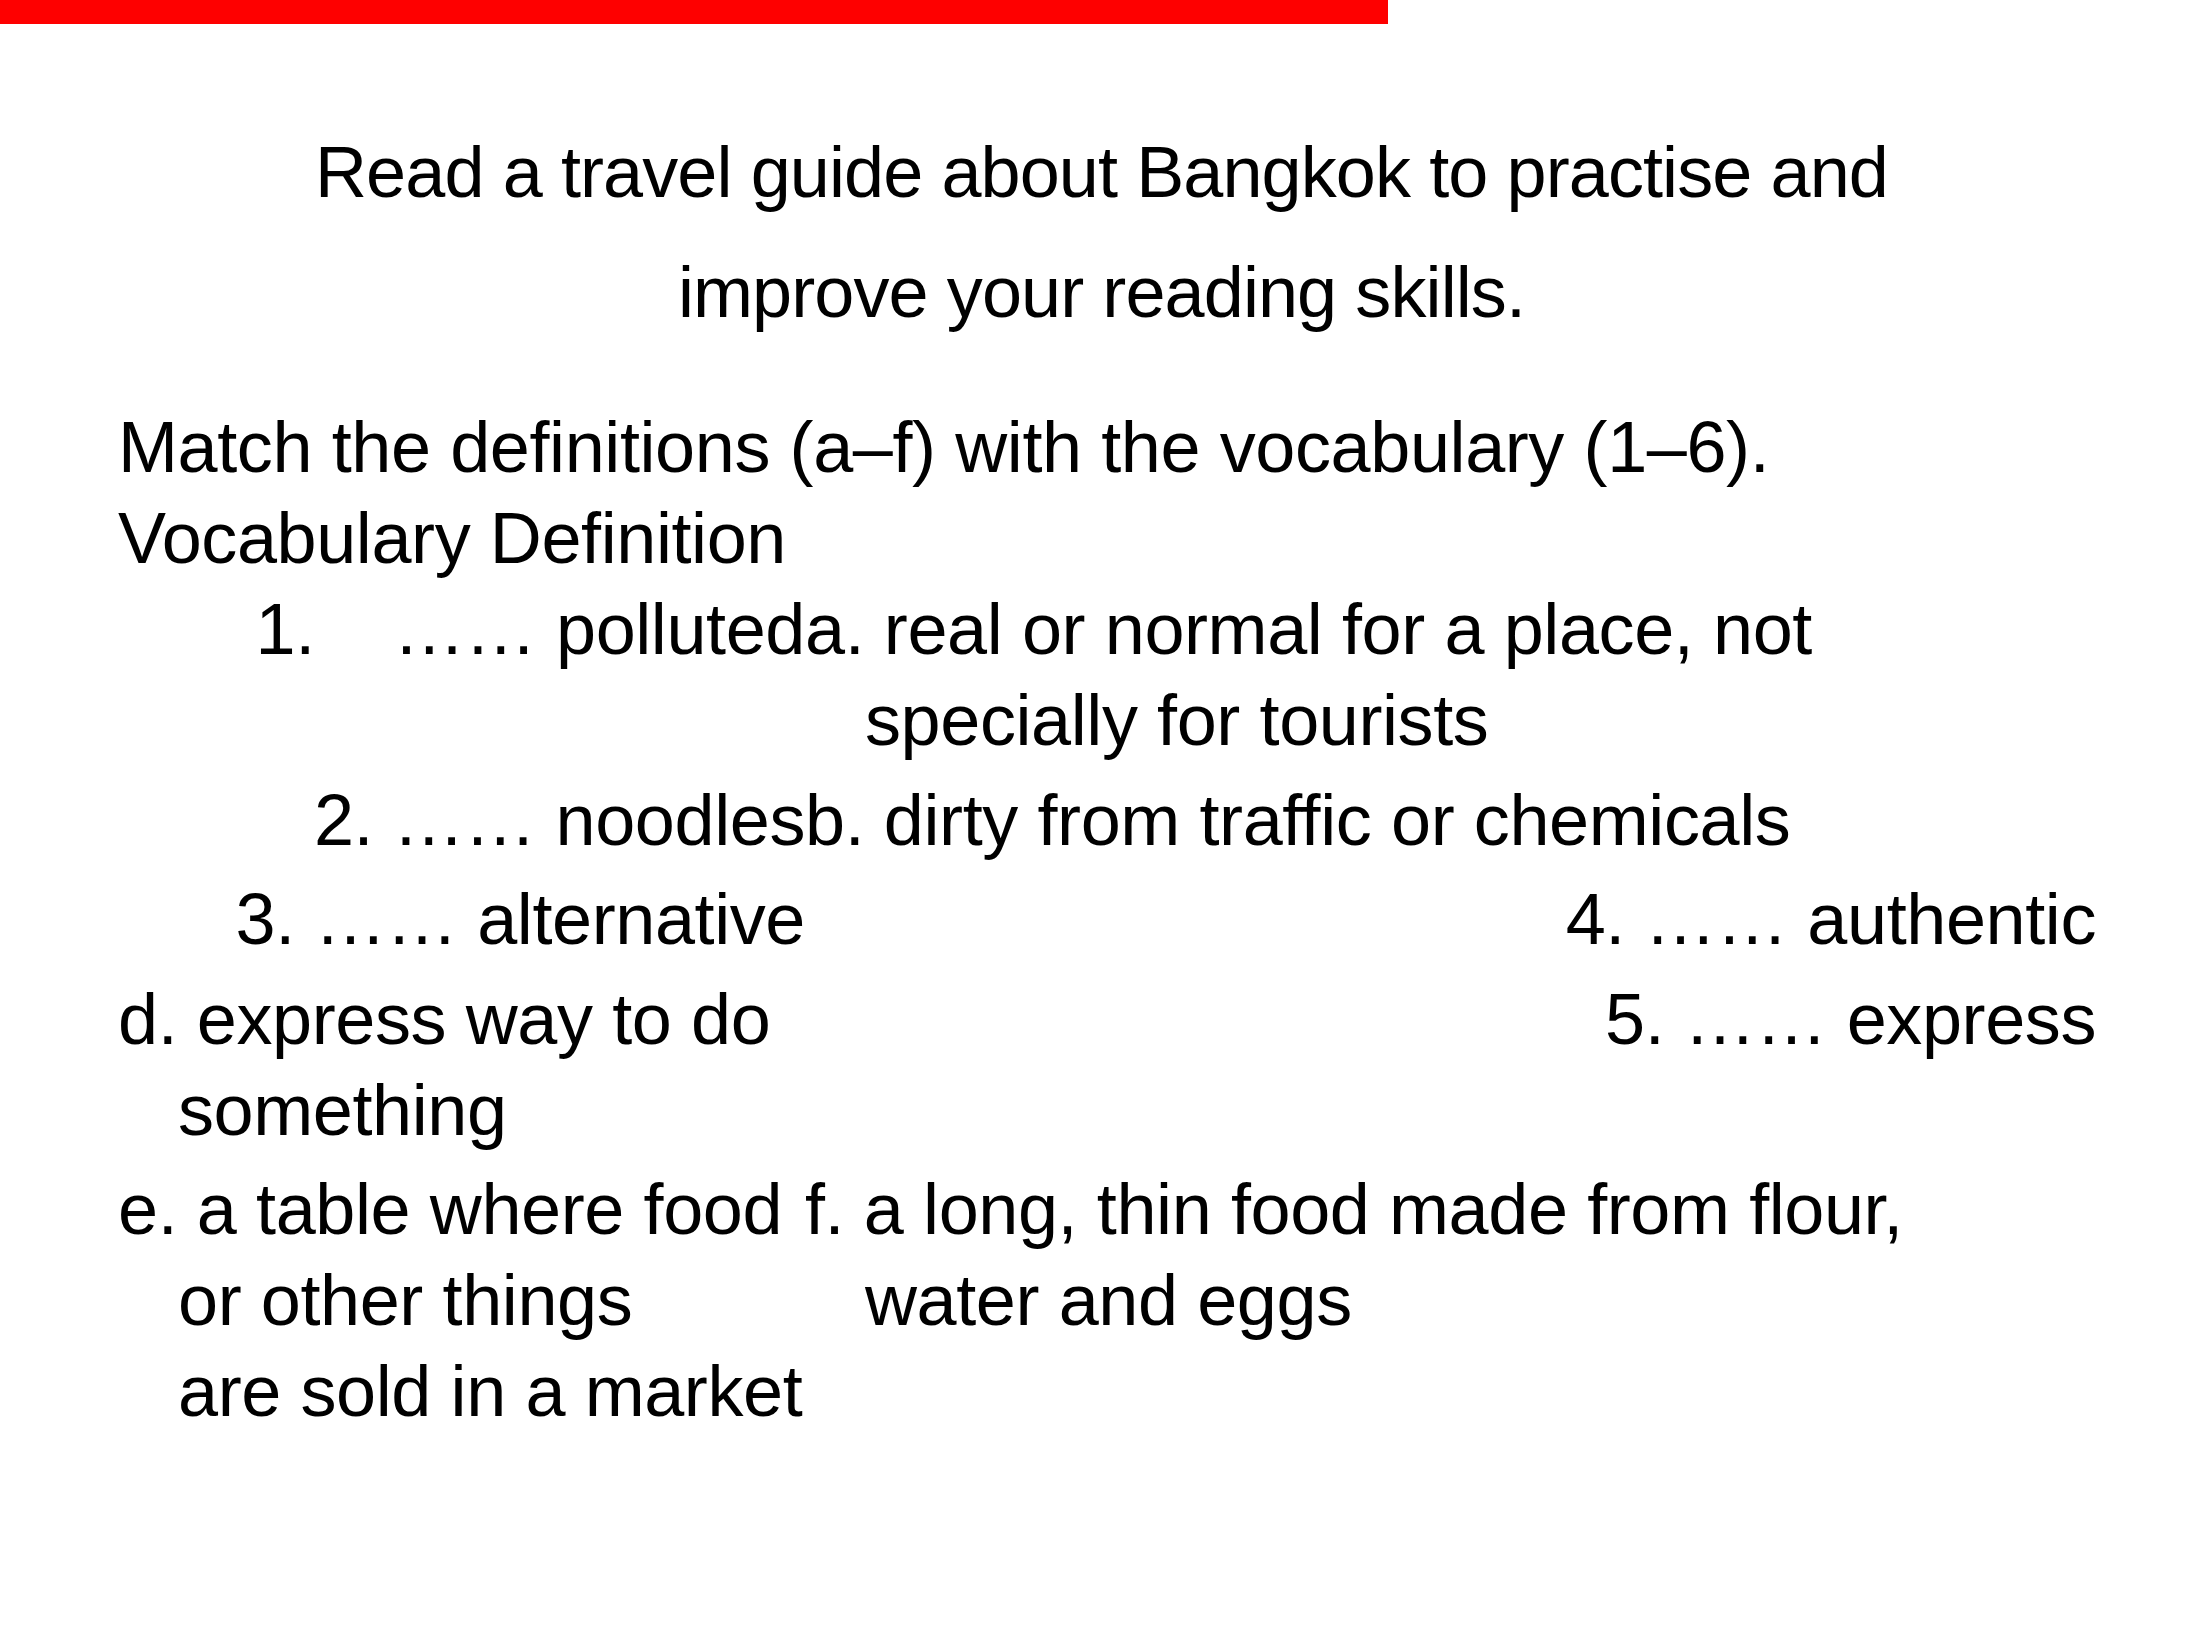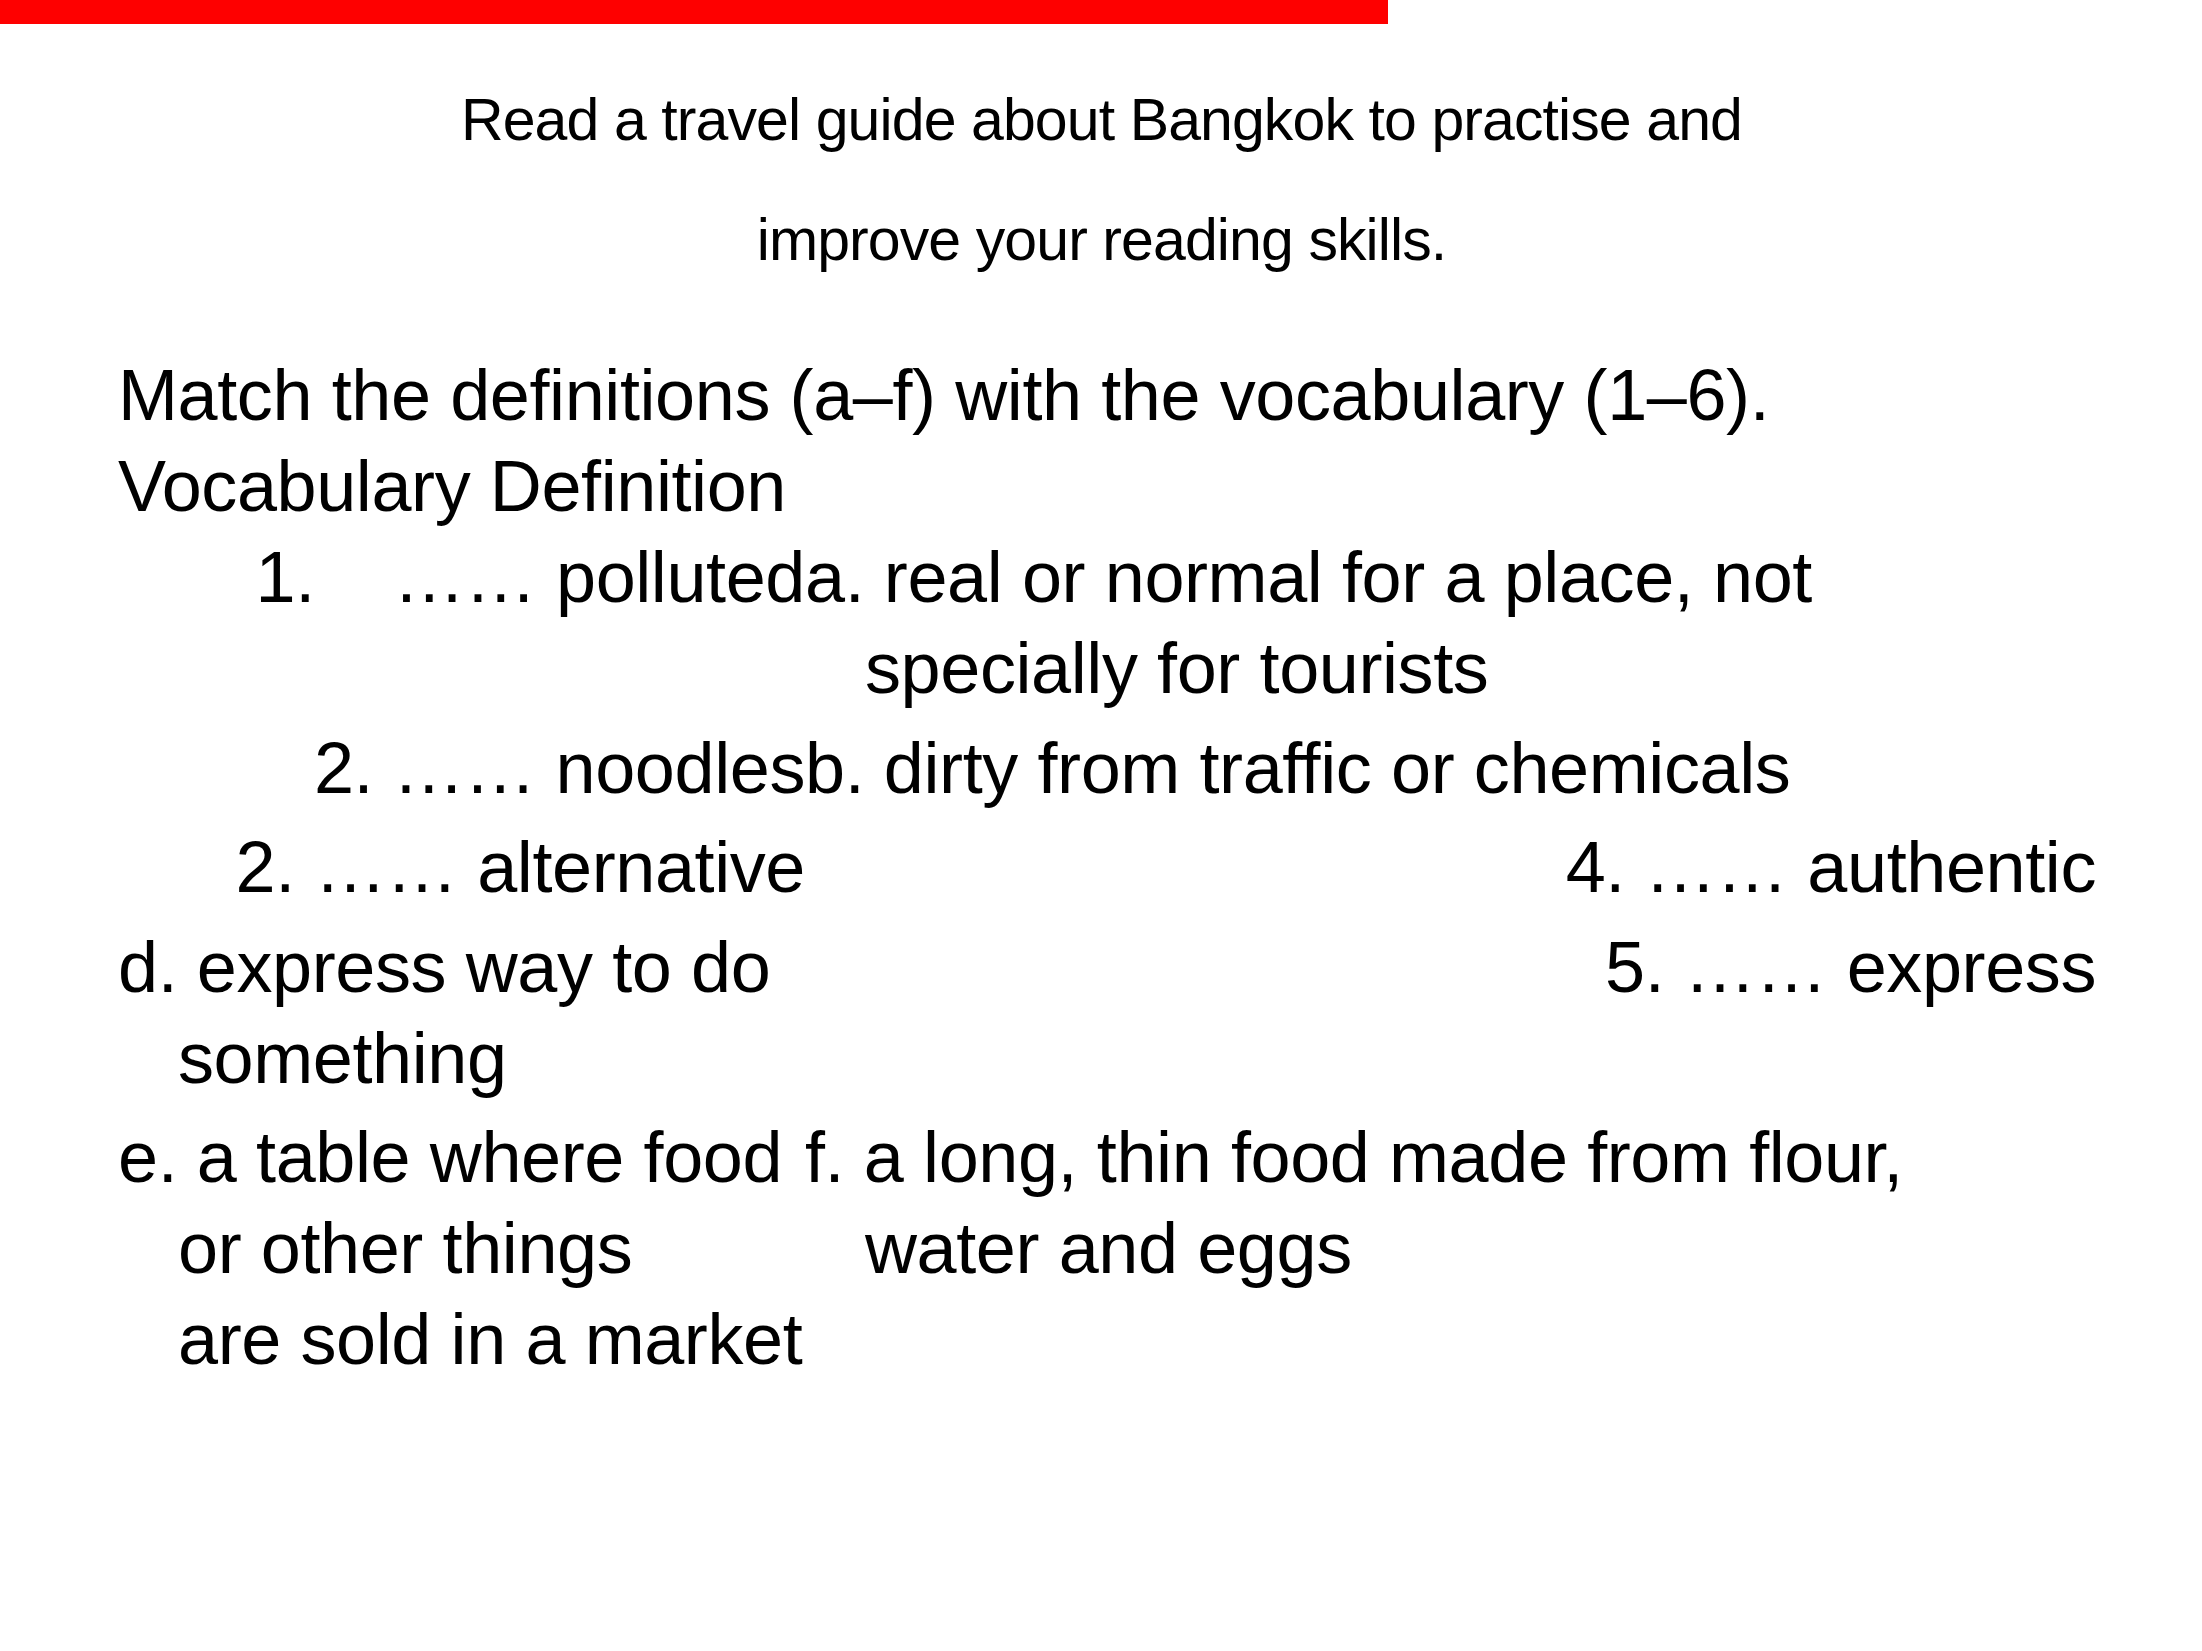--- a/index.html
+++ b/index.html
@@ -17,23 +17,23 @@
     color: #000000;
   }
   .top-bar {
     position: absolute;
     top: 0;
     left: 0;
     width: 1387px;
     height: 24px;
   }
   .title {
-    padding-top: 60px;
+    padding-top: 112px;
     text-align: center;
-    font-size: 59px;
+    font-size: 72px;
     line-height: 120px;
     white-space: pre-line;
     letter-spacing: -0.9px;
   }
   .content {
     margin-top: 50px;
     margin-left: 118px;
     margin-right: 86px;
     font-size: 72px;
     line-height: 91px;
@@ -75,21 +75,21 @@
     <p class="intro-line">Match the definitions (a–f) with the vocabulary (1–6).</p>
 
     <p class="intro-line">Vocabulary Definition</p>
 
     <div class="match-grid">
         <div class="vocab">1.    …… polluted</div>
         <div class="def">a. real or normal for a place, not
 specially for tourists</div>
         <div class="vocab">2. …… noodles</div>
         <div class="def">b. dirty from traffic or chemicals</div>
-        <div class="vocab">2. …… alternative</div>
+        <div class="vocab">3. …… alternative</div>
         <div class="vocab">4. …… authentic</div>
         <div class="def">d. express way to do something</div>
         <div class="vocab">5. …… express</div>
         <div class="def">e. a table where food or other things
 are sold in a market</div>
         <div class="def">f. a long, thin food made from flour,
 water and eggs</div>
       </div>
 
   </div>

